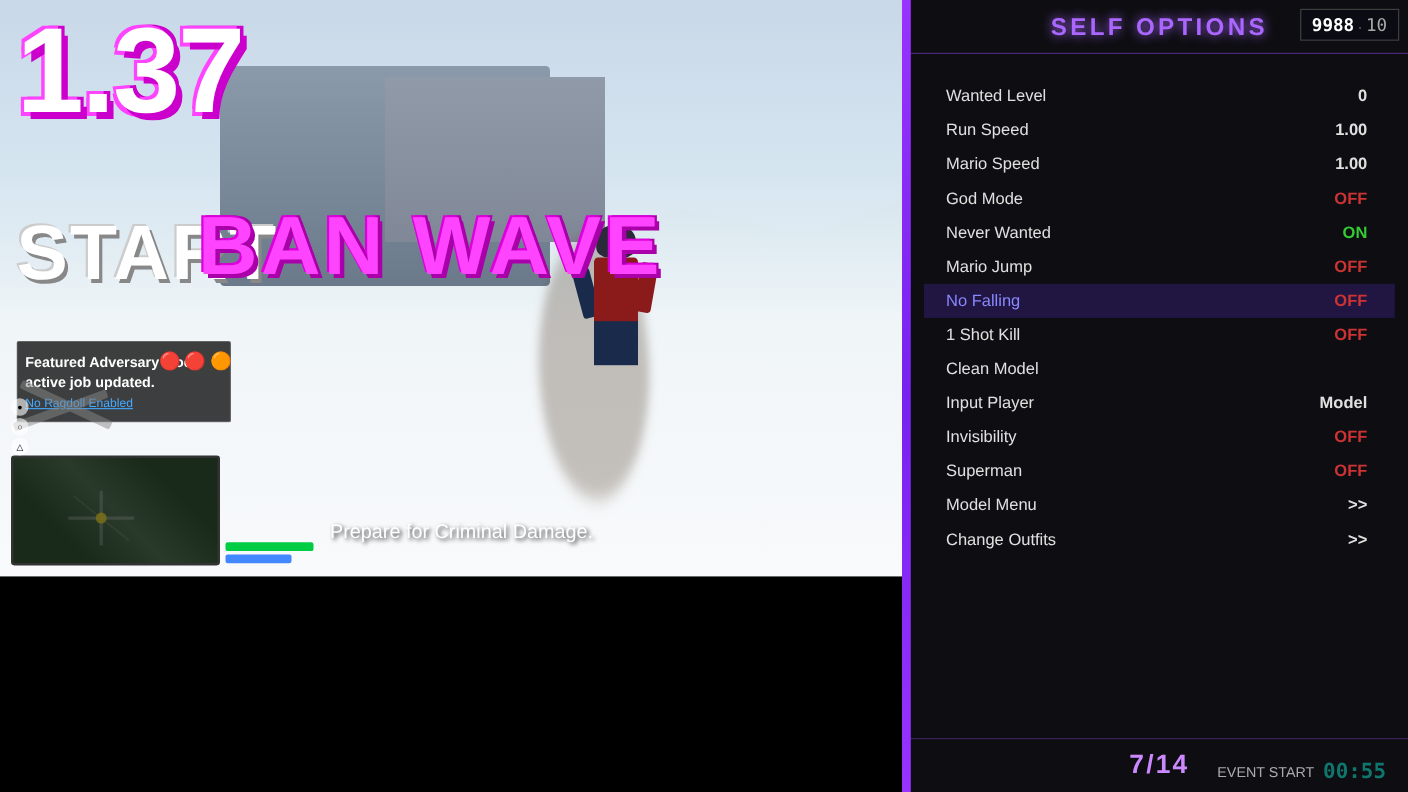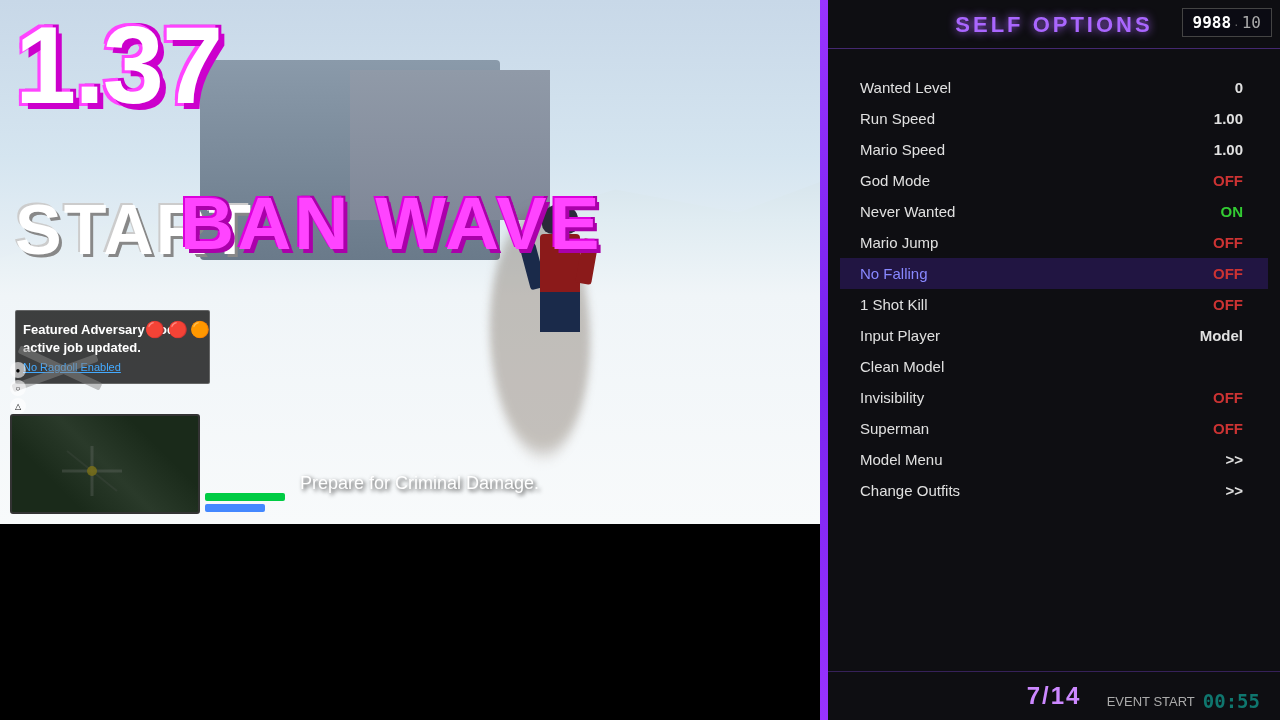--- a/index.html
+++ b/index.html
@@ -564,26 +564,26 @@
         </div>
         <div class="menu-item selected">
           <span class="menu-item-label highlighted">No Falling</span>
           <span class="menu-item-value val-off">OFF</span>
         </div>
         <div class="menu-item">
           <span class="menu-item-label">1 Shot Kill</span>
           <span class="menu-item-value val-off">OFF</span>
         </div>
         <div class="menu-item">
+          <span class="menu-item-label">Clean Model</span>
+          <span class="menu-item-value val-empty"></span>
+        </div>
+        <div class="menu-item">
           <span class="menu-item-label">Input Player</span>
           <span class="menu-item-value val-num">Model</span>
-        </div>
-        <div class="menu-item">
-          <span class="menu-item-label">Clean Model</span>
-          <span class="menu-item-value val-empty"></span>
         </div>
         <div class="menu-item">
           <span class="menu-item-label">Invisibility</span>
           <span class="menu-item-value val-off">OFF</span>
         </div>
         <div class="menu-item">
           <span class="menu-item-label">Superman</span>
           <span class="menu-item-value val-off">OFF</span>
         </div>
         <div class="menu-item">

